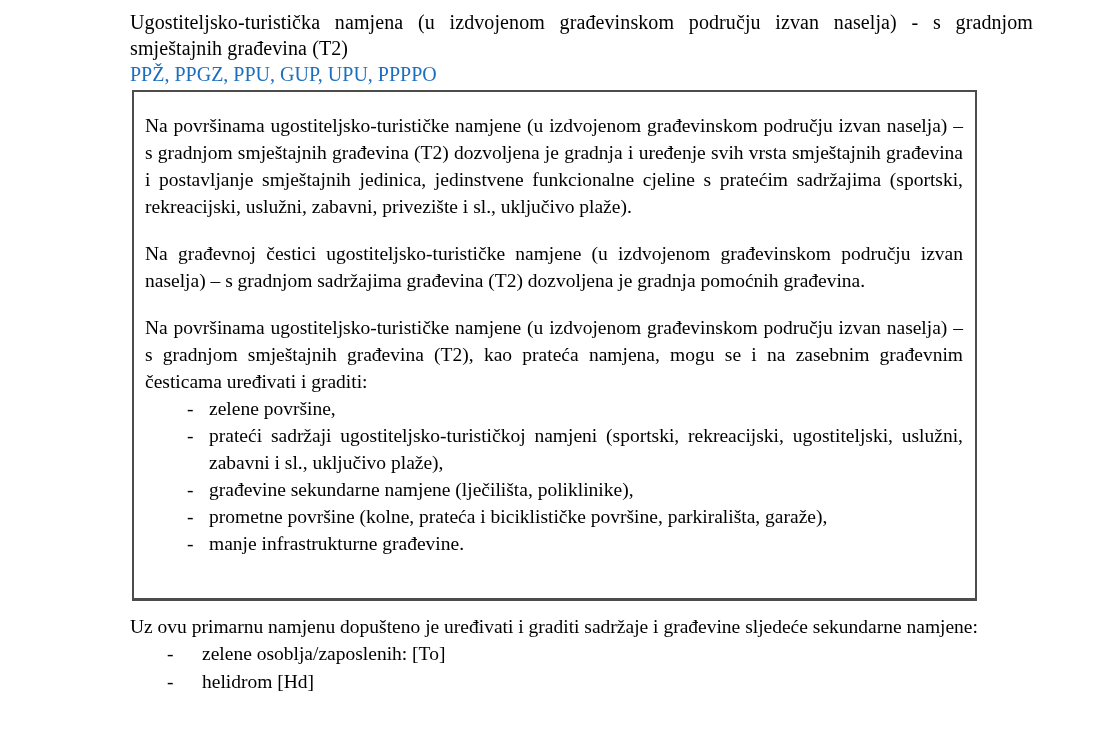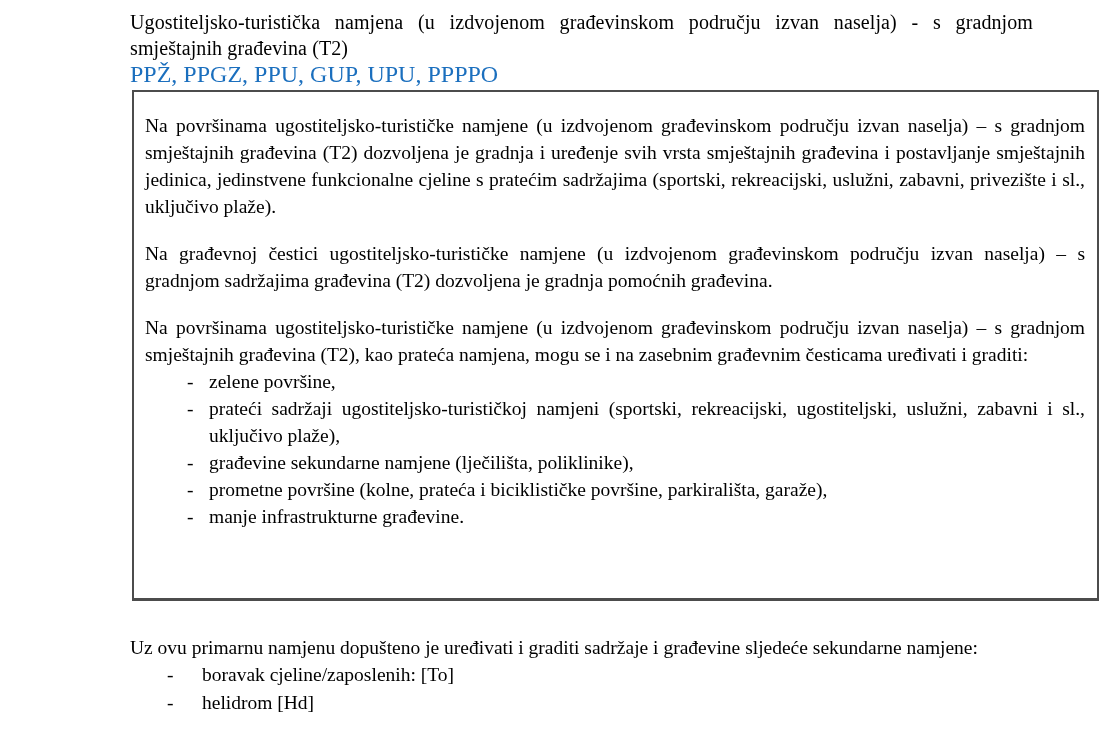--- a/index.html
+++ b/index.html
@@ -16,29 +16,29 @@
     width: 903px;
   }
   .doc-title {
     font-size: 20px;
     font-weight: normal;
     line-height: 26px;
     text-align: justify;
     letter-spacing: 0.1px;
   }
   .plan-links {
-    font-size: 24px;
+    font-size: 20px;
     line-height: 26px;
     color: #1b6fbe;
     margin-bottom: 3px;
     cursor: pointer;
   }
   .provision-box {
     margin-left: 2px;
-    width: 967px;
+    width: 845px;
     height: 511px;
     border: 2px solid #4c4c4c;
     border-bottom-width: 3px;
     padding: 20px 12px 0 11px;
     overflow: hidden;
   }
   .provision-box p {
     font-size: 19.5px;
     line-height: 27px;
     text-align: justify;
@@ -52,21 +52,21 @@
     line-height: 27px;
     padding-left: 64px;
     text-align: justify;
   }
   .provision-box ul.dash-list li .dash {
     position: absolute;
     left: 42px;
     top: 0;
   }
   .footer-section {
-    margin-top: 33px;
+    margin-top: 12px;
     width: 903px;
   }
   .footer-section p {
     font-size: 19.5px;
     line-height: 27px;
     text-align: justify;
   }
   .footer-section ul.dash-list li {
     position: relative;
     font-size: 19.5px;
@@ -119,21 +119,21 @@
       </li>
     </ul>
   </div>
 
   <div class="footer-section">
     <p>Uz ovu primarnu namjenu dopušteno je uređivati i graditi sadržaje i građevine sljedeće sekundarne namjene:</p>
 
     <ul class="dash-list">
       <li>
         <span class="dash">-</span>
-        <span>boravak cjeline/zaposlenih: [To]</span>
+        <span>zelene osoblja/zaposlenih: [To]</span>
       </li>
       <li>
         <span class="dash">-</span>
         <span>helidrom [Hd]</span>
       </li>
     </ul>
   </div>
 
 </div>
 

